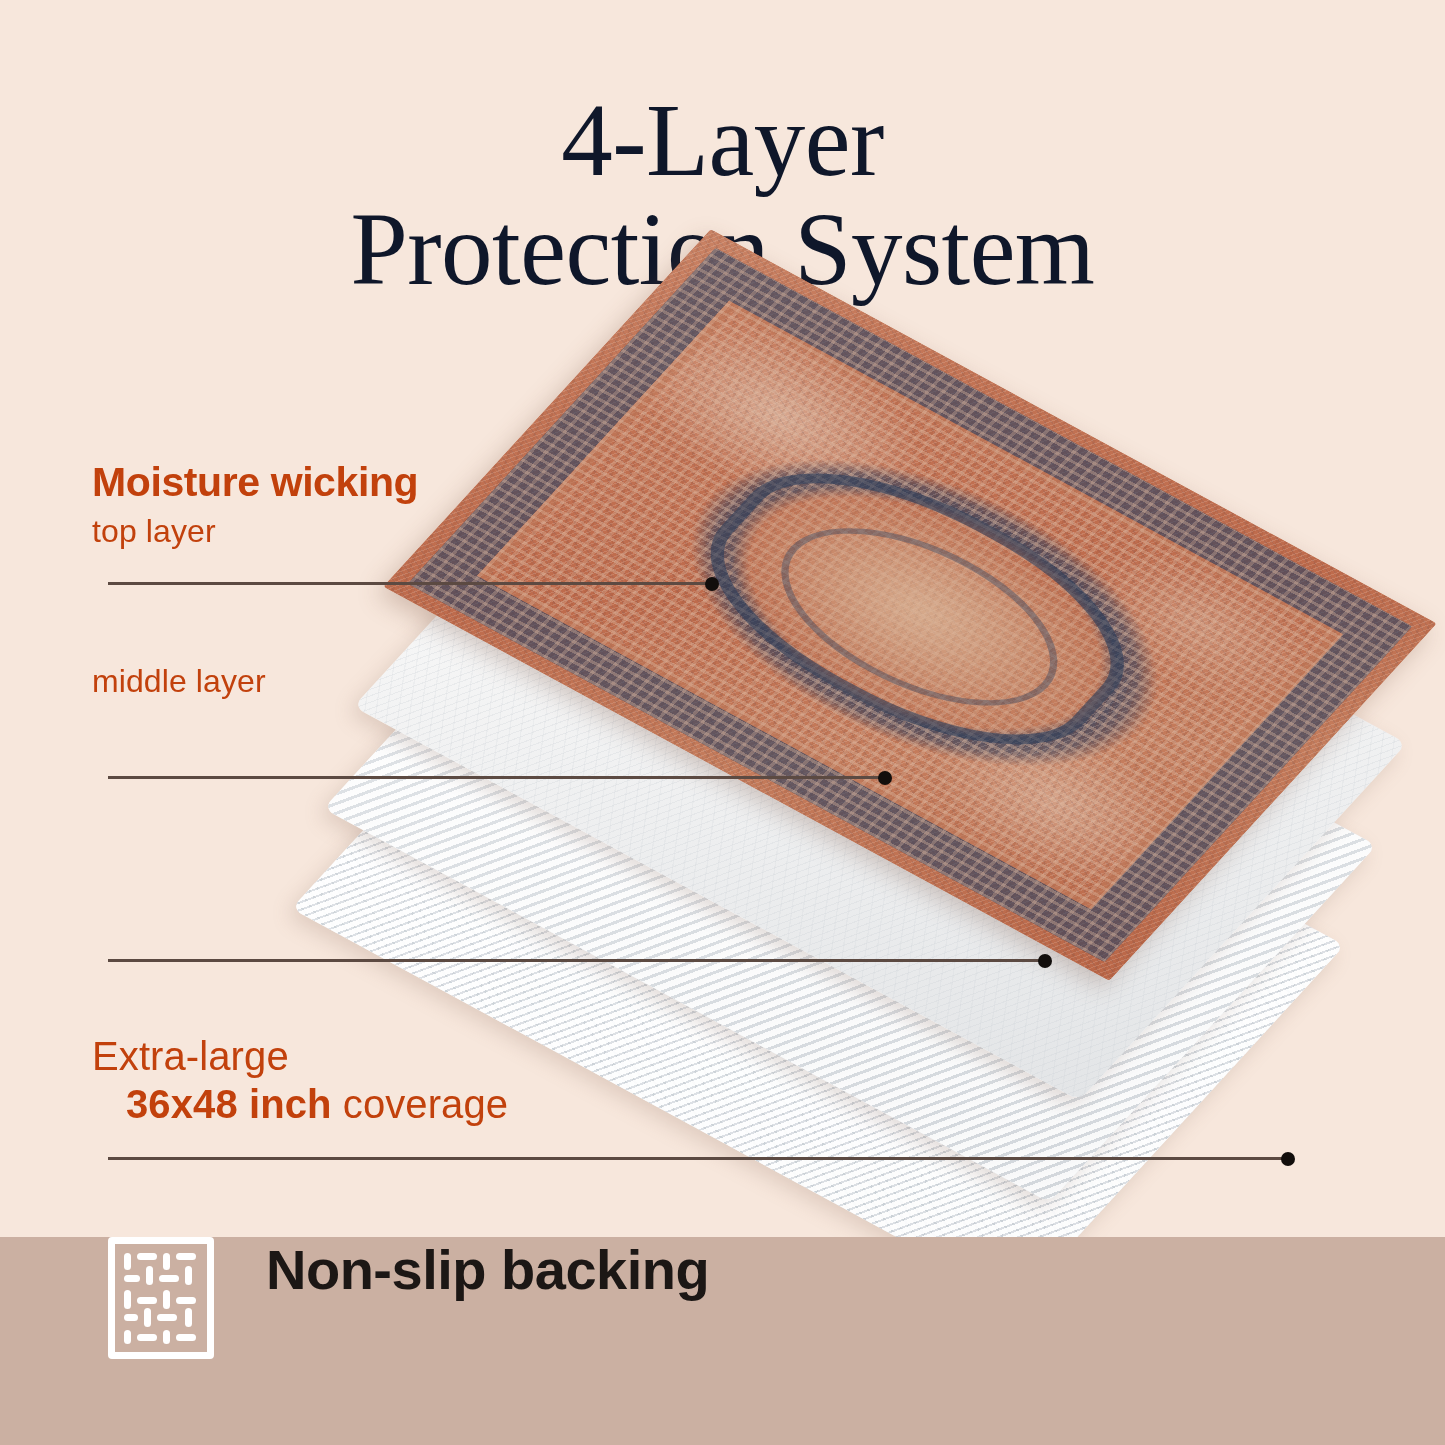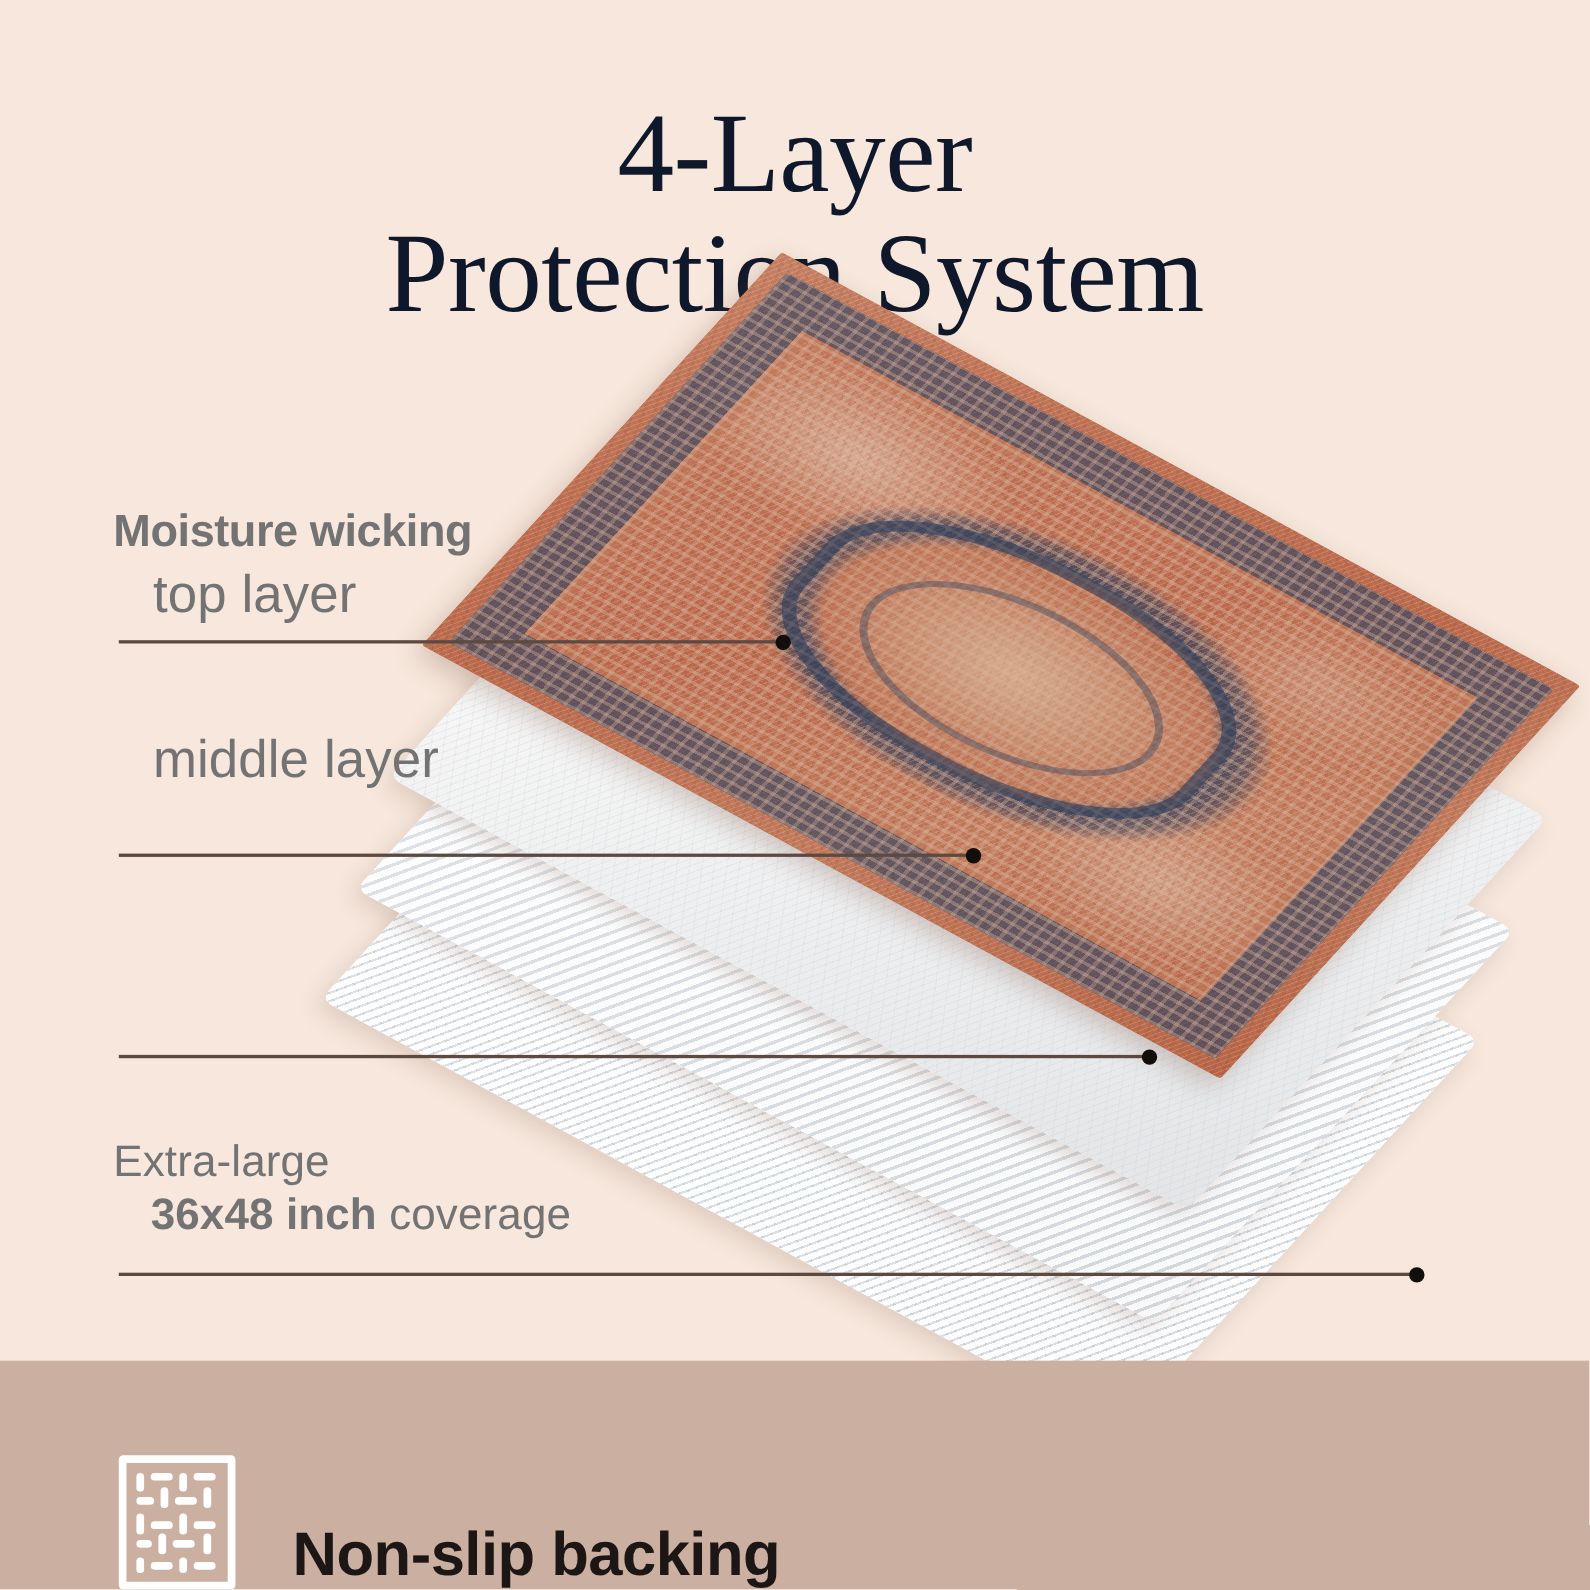--- a/index.html
+++ b/index.html
@@ -166,38 +166,37 @@
     
     background-image:
       repeating-linear-gradient(118deg, rgba(190,198,206,0.55) 0 2px, rgba(255,255,255,0.95) 2px 7px),
       repeating-linear-gradient(28deg, rgba(190,198,206,0.45) 0 2px, rgba(255,255,255,0.85) 2px 7px);
     opacity: 0.9;
   }
 
   
   .callout {
     position: absolute;
-    left: 103px;
-    color: #737373;
+    left: 92px;
+    color: #c2410c;
   }
   .callout .hd {
     font-size: 41px;
     font-weight: 700;
     letter-spacing: -0.4px;
     line-height: 1.12;
     white-space: nowrap;
   }
   .callout .sub {
-    font-size: 48px;
+    font-size: 32px;
     font-weight: 300;
     letter-spacing: 0.1px;
     line-height: 1.2;
     margin-top: 6px;
     white-space: nowrap;
-    margin-left: 36px;
   }
   .callout .mix {
     font-size: 40px;
     font-weight: 300;
     letter-spacing: 0.1px;
     line-height: 1.2;
     white-space: nowrap;
     margin-left: 34px;
   }
   .callout .mix b { font-weight: 700; }
@@ -229,21 +228,21 @@
 
   
   .bottom-bar {
     position: absolute;
     left: 0;
     top: 1237px;
     width: 1445px;
     height: 208px;
     background: #CBB0A2;
     display: flex;
-    align-items: flex-end;
+    align-items: flex-start;
   }
   .ns-icon {
     margin-left: 108px;
     width: 106px;
     height: 122px;
     border: 7px solid #FFFFFF;
     border-radius: 4px;
     position: relative;
     flex: 0 0 auto;
   }

